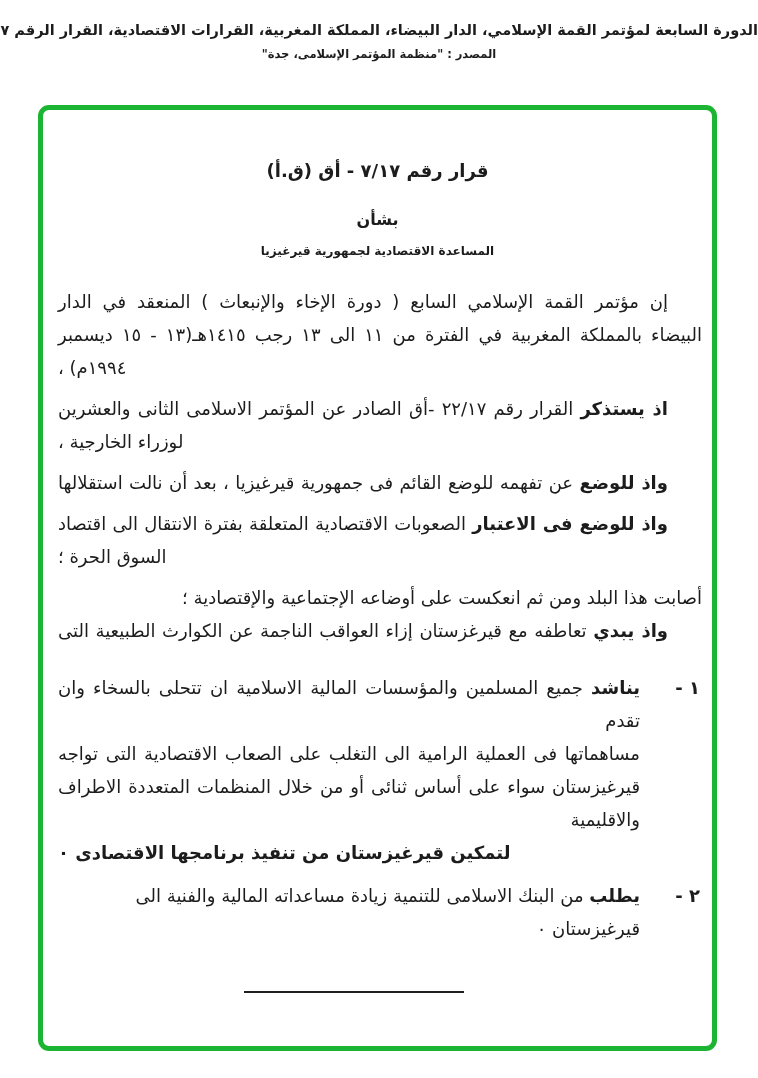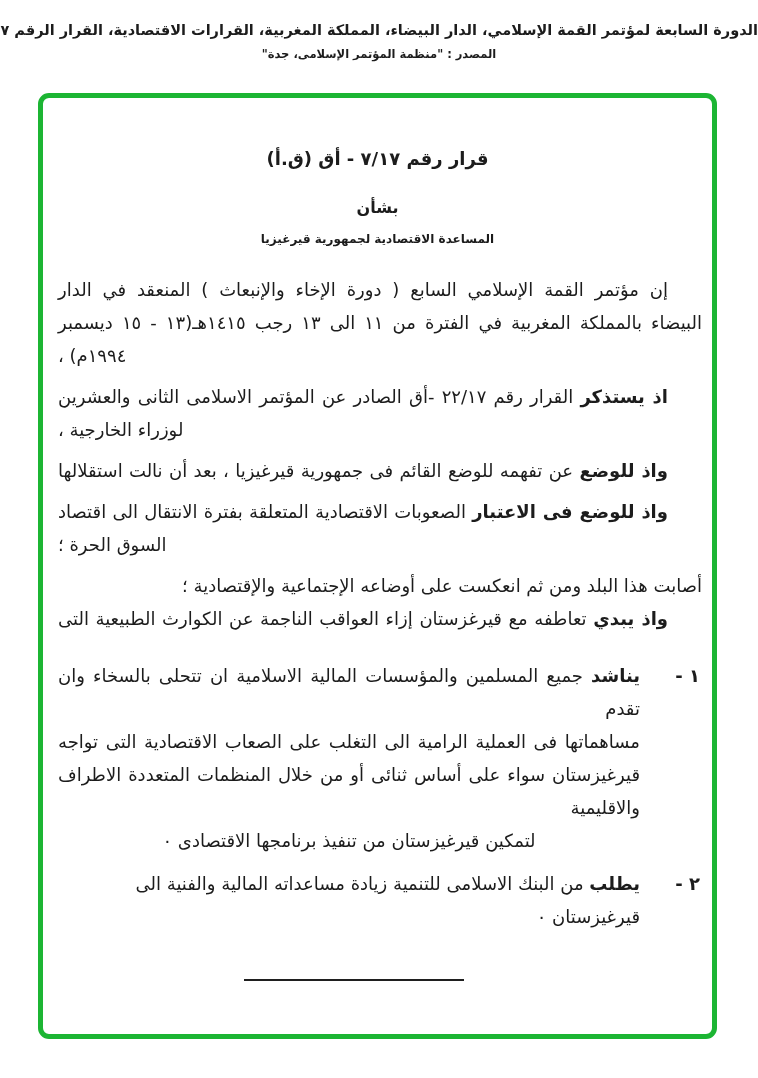--- a/index.html
+++ b/index.html
@@ -24,21 +24,21 @@
     white-space:nowrap;
   }
   .hdr-line2{
     margin-top:9px;
     font-size:11.5px;
     font-weight:bold;
   }
   
   .frame{
     position:absolute;
-    left:38px;top:93px;
+    left:38px;top:105px;
     width:669px;height:936px;
     border:5px solid #1cb533;
     border-radius:11px;
     background:#ffffff;
   }
   
   .title-block{text-align:center;}
   .title-l1{
     margin-top:50px;
     font-size:18px;
@@ -61,21 +61,21 @@
     font-size:18px;
     line-height:33px;
   }
   .line{display:block;}
   .line-full{
     text-align:justify;
     text-align-last:justify;
   }
   .line-left{text-align:left;}
   .line-right{text-align:right;}
-  .line-center{text-align:center;}
+  .line-center{text-align:left;font-weight:bold;}
   .first{padding-right:34px;}
   .lead{font-weight:bold;text-align:right;}
   .para{margin-bottom:8px;}
   
   .ops{margin-top:24px;}
   .op-item{
     display:flex;
     margin-bottom:10px;
   }
   .op-marker{

